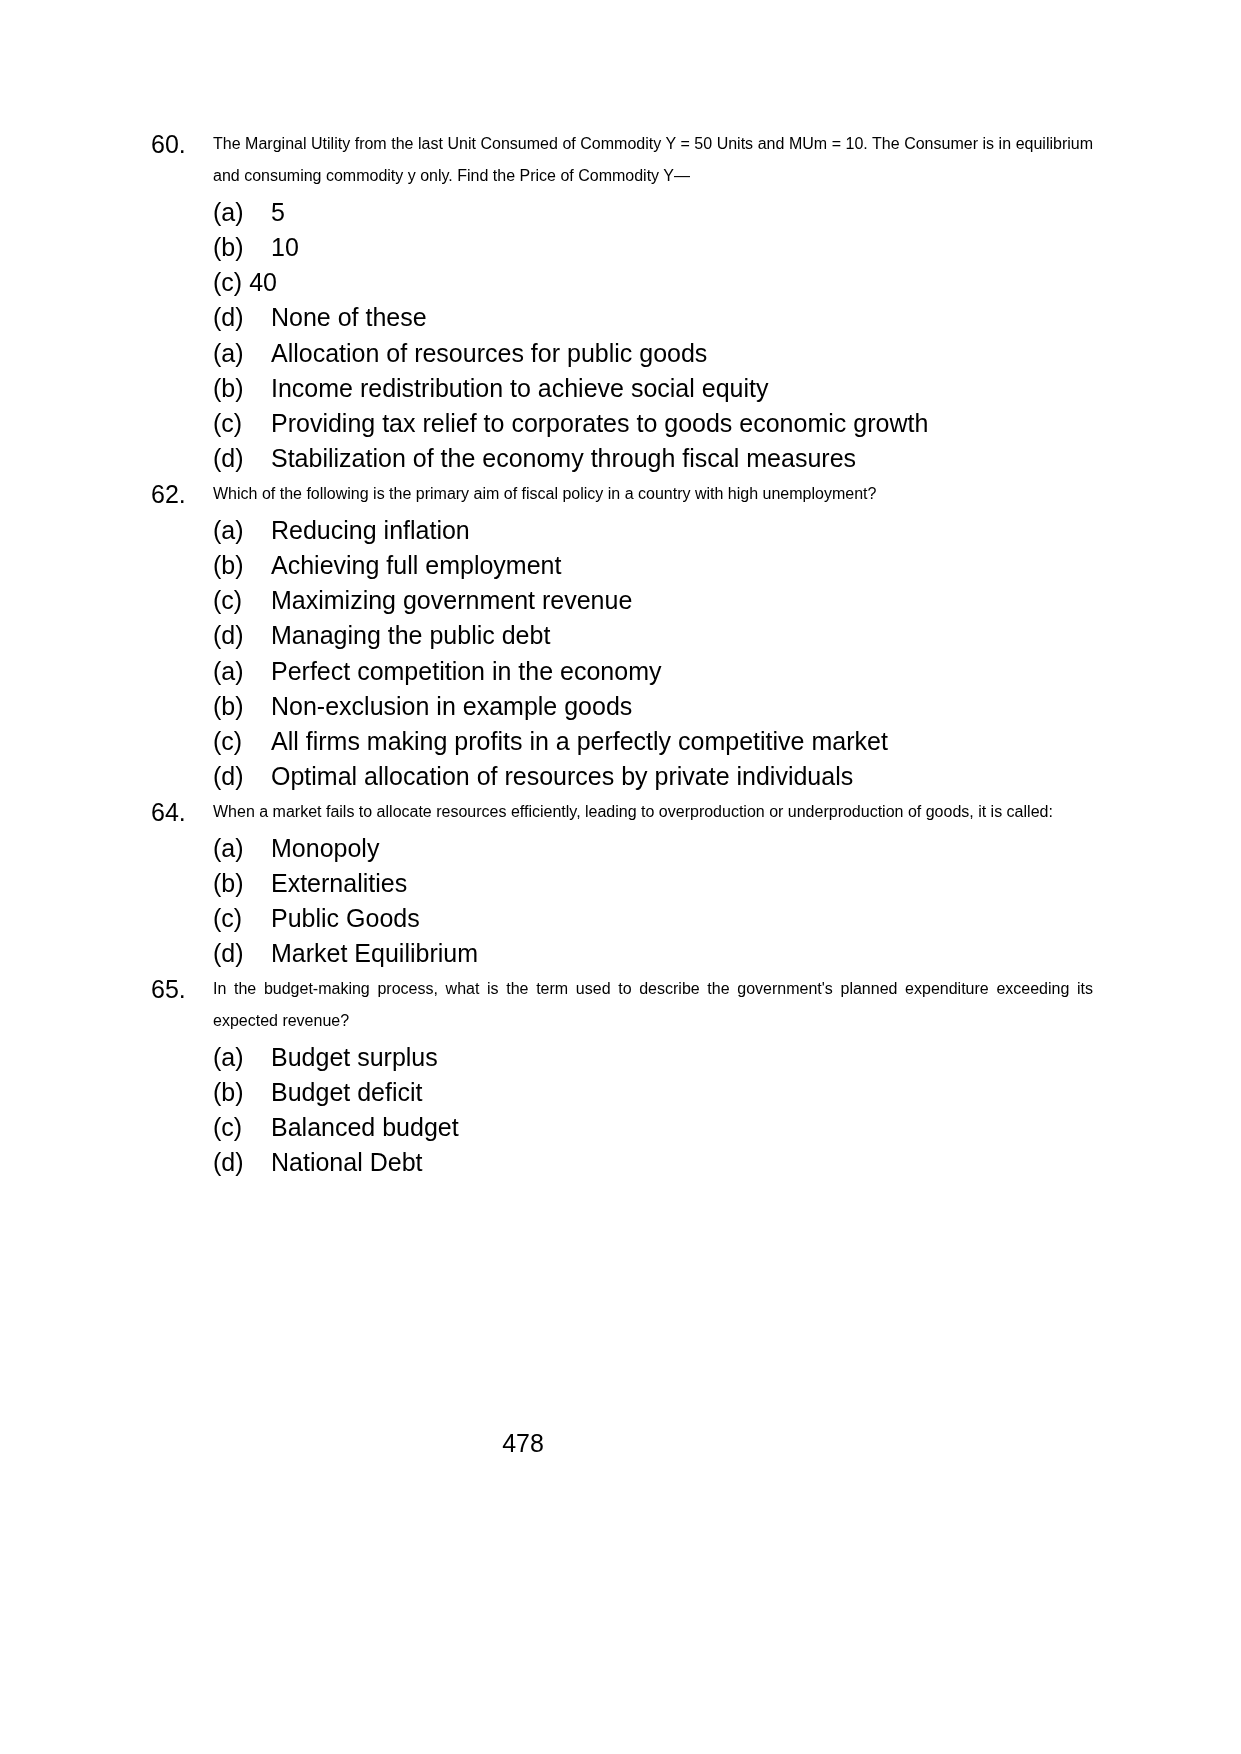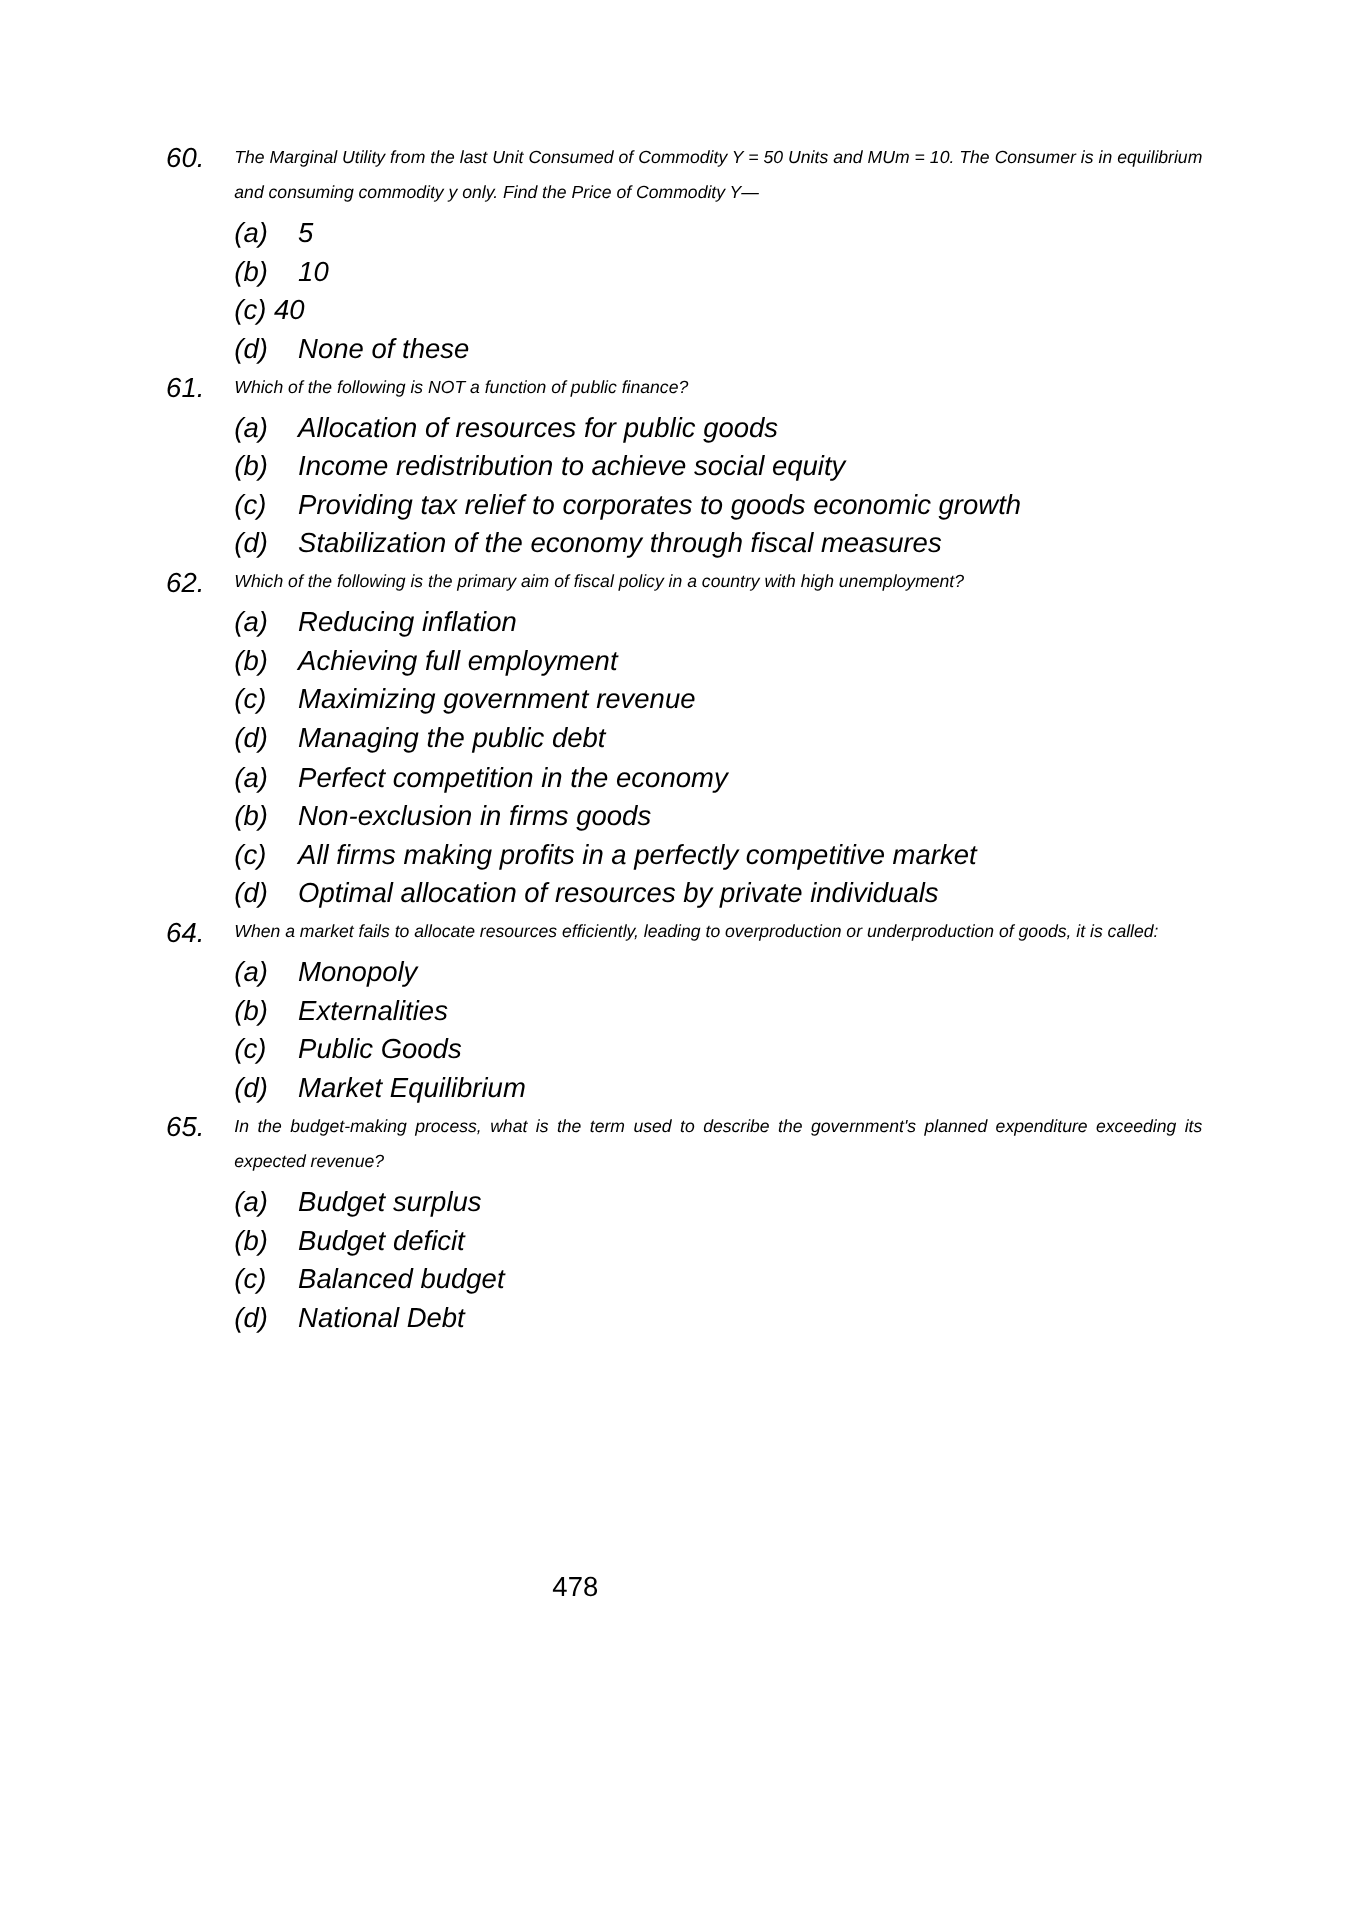--- a/index.html
+++ b/index.html
@@ -11,21 +11,21 @@
     font-family: "Liberation Sans", sans-serif;
     color: #000000;
     overflow: hidden;
   }
   .page {
     position: absolute;
     inset: 0;
     padding: 128px 0 0 151px;
     background: #ffffff;
   }
-  .question { margin: 0; font-style: italic; }
+  .question { margin: 0; }
   .q-row { display: flex; width: 942px; }
   .q-num {
     flex: 0 0 62px;
     font-size: 25px;
     line-height: 32px;
     white-space: nowrap;
   }
   .q-text {
     flex: 1 1 auto;
     width: 880px;
@@ -80,24 +80,20 @@
     <span class="opt-label">(c)</span>
     <span class="opt-text">40</span>
   </li>
           <li class="option">
     <span class="opt-label">(d)</span>
     <span class="opt-text">None of these</span>
   </li>
         </ul>
   </section>
       <section class="question">
-    <div class="q-row">
-      <span class="q-num">61.</span>
-      <p class="q-text">Which of the following is NOT a function of public finance?</p>
-    </div>
     <ul class="options">
           <li class="option">
     <span class="opt-label">(a)</span>
     <span class="opt-text">Allocation of resources for public goods</span>
   </li>
           <li class="option">
     <span class="opt-label">(b)</span>
     <span class="opt-text">Income redistribution to achieve social equity</span>
   </li>
           <li class="option">
@@ -135,21 +131,21 @@
         </ul>
   </section>
       <section class="question">
     <ul class="options">
           <li class="option">
     <span class="opt-label">(a)</span>
     <span class="opt-text">Perfect competition in the economy</span>
   </li>
           <li class="option">
     <span class="opt-label">(b)</span>
-    <span class="opt-text">Non-exclusion in firms goods</span>
+    <span class="opt-text">Non-exclusion in example goods</span>
   </li>
           <li class="option">
     <span class="opt-label">(c)</span>
     <span class="opt-text">All firms making profits in a perfectly competitive market</span>
   </li>
           <li class="option">
     <span class="opt-label">(d)</span>
     <span class="opt-text">Optimal allocation of resources by private individuals</span>
   </li>
         </ul>

